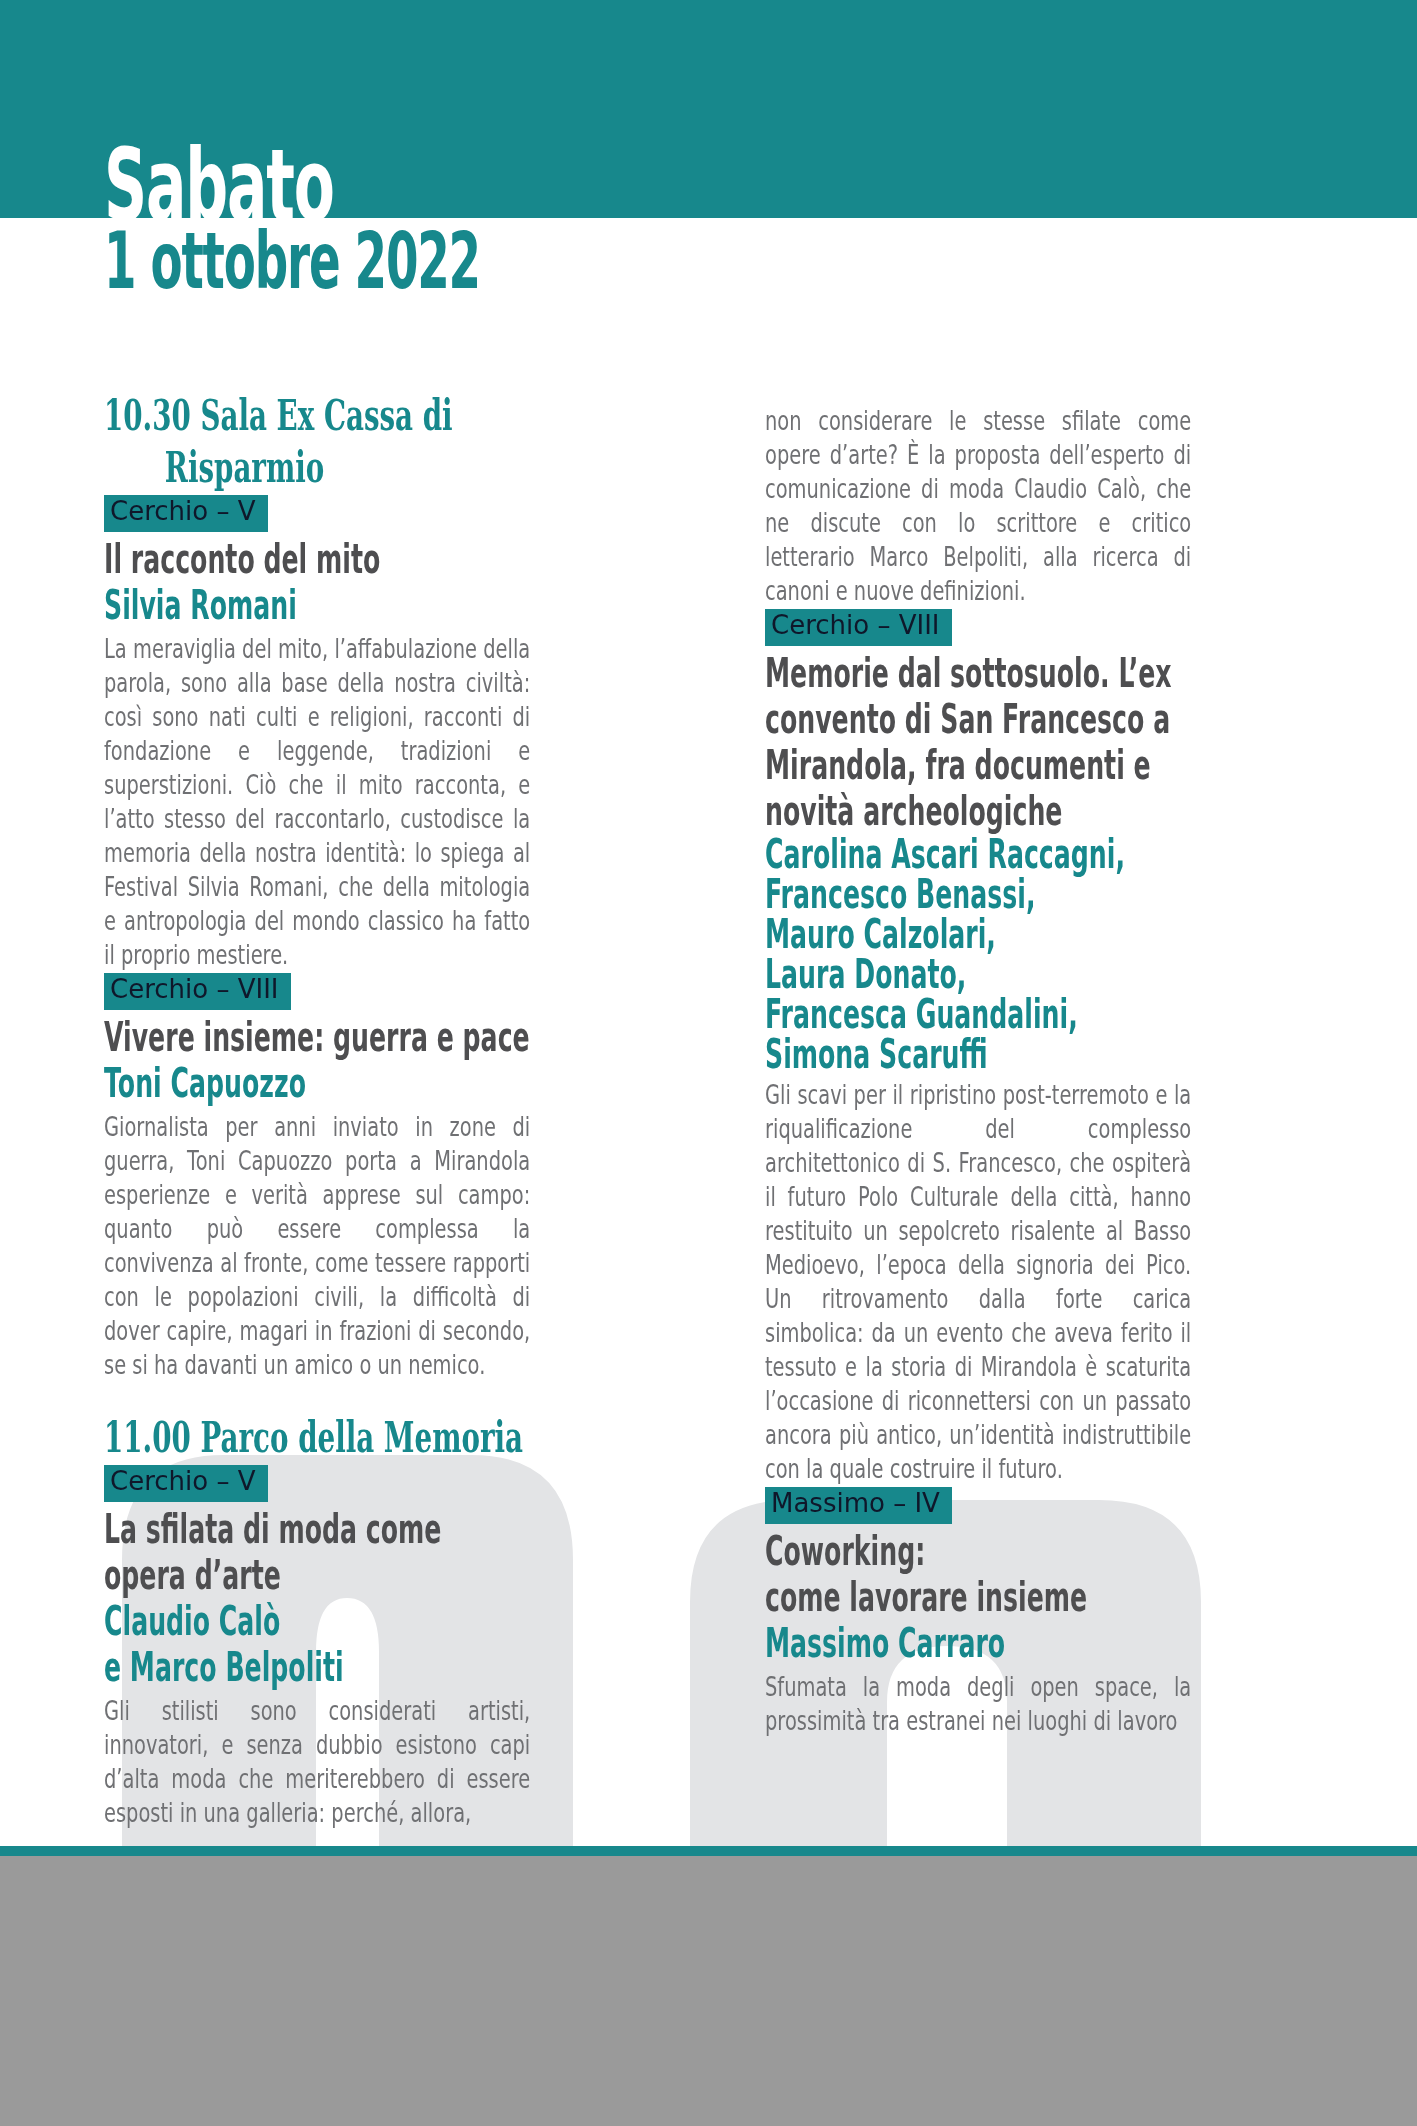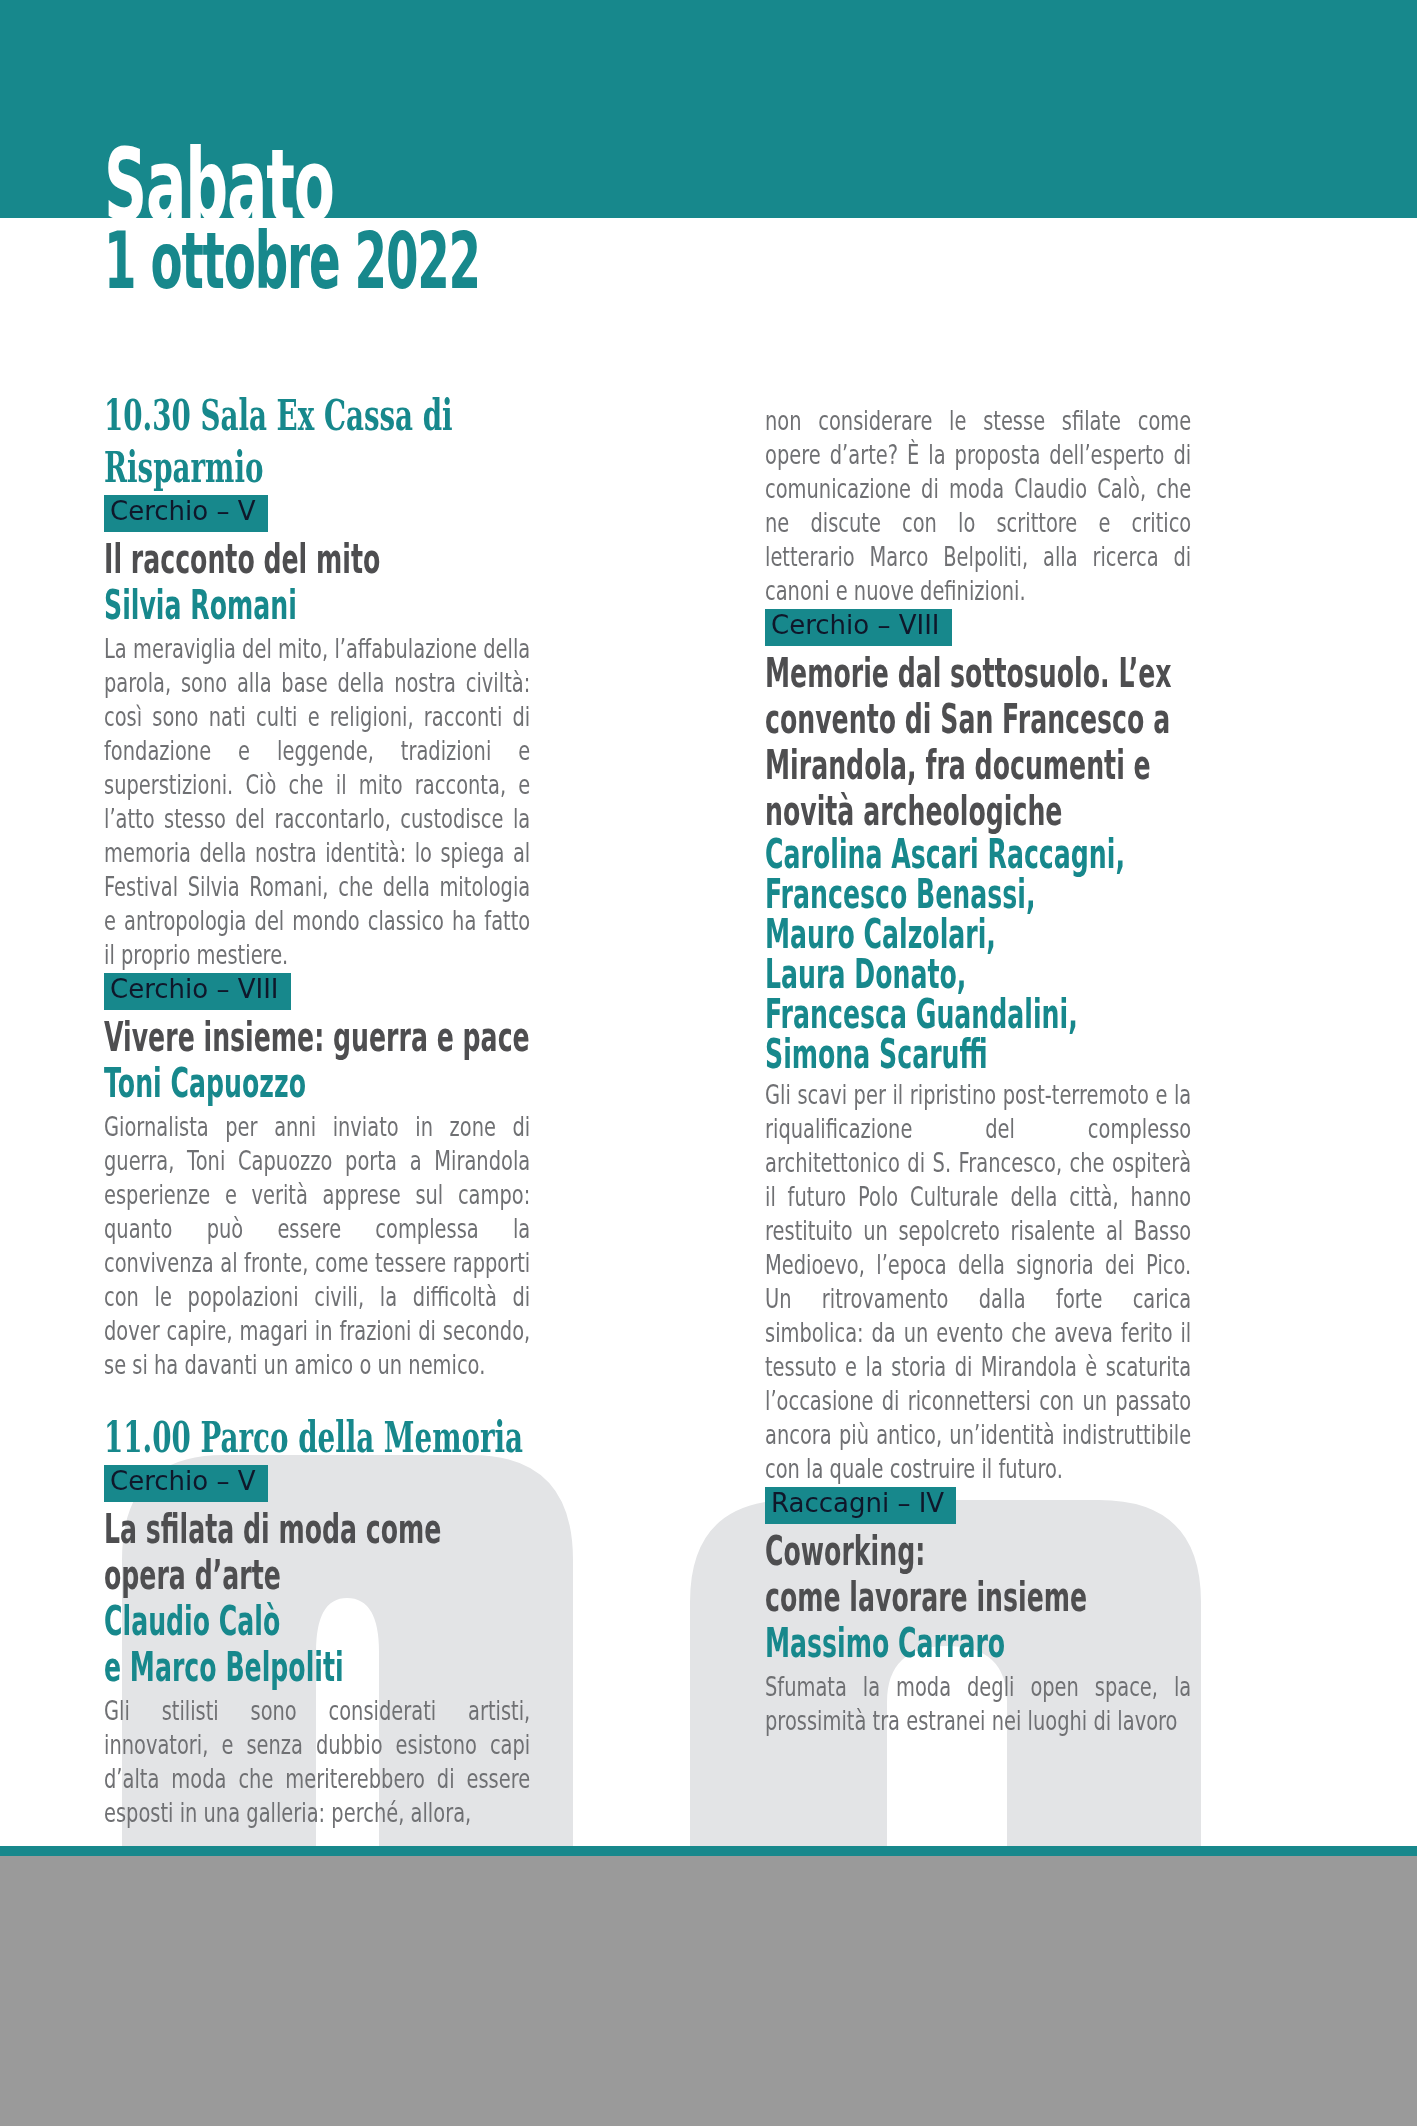--- a/index.html
+++ b/index.html
@@ -13,21 +13,21 @@
          font-size:100px;line-height:100px;white-space:nowrap;
          transform:scaleX(0.60);transform-origin:0 0;letter-spacing:-2px;}
   .date2{position:absolute;left:104px;top:222px;z-index:2;color:#17888c;font-weight:bold;
          font-size:78px;line-height:78px;white-space:nowrap;
          transform:scaleX(0.60);transform-origin:0 0;letter-spacing:-2px;}
 
   .col{position:absolute;top:390px;width:426px;z-index:2;}
   .col-left{left:104px;}
   .col-right{left:765px;}
 
-  .evt-head{margin:0;}
+  .evt-head{margin:0;text-align:center;}
   .mt1{margin-top:34px;}
   .mt2{margin-top:30px;}
   .mt3{margin-top:52px;}
   .slab-line{font-family:"DejaVu Serif",serif;font-weight:bold;color:#17888c;
              font-size:42px;line-height:52px;white-space:nowrap;
              transform:scaleX(0.66);transform-origin:0 0;}
   .badge-wrap{height:37px;margin:1px 0 4px 0;}
   .badge{display:inline-block;background:#17888c;color:#0f172a;font-size:26px;
          line-height:26px;padding:3px 12px 8px 6px;white-space:nowrap;}
   .title-line{font-size:40px;font-weight:bold;color:#4e4e50;line-height:46px;
@@ -110,21 +110,21 @@
       <div class="name-line name-tight">Francesco Benassi,</div>
       <div class="name-line name-tight">Mauro Calzolari,</div>
       <div class="name-line name-tight">Laura Donato,</div>
       <div class="name-line name-tight">Francesca Guandalini,</div>
       <div class="name-line name-tight">Simona Scaruffi</div>
       <div class="body">Gli scavi per il ripristino post-terremoto e la riqualificazione del complesso architettonico di S. Francesco, che ospiterà il futuro Polo Culturale della città, hanno restituito un sepolcreto risalente al Basso Medioevo, l’epoca della signoria dei Pico. Un ritrovamento dalla forte carica simbolica: da un evento che aveva ferito il tessuto e la storia di Mirandola è scaturita l’occasione di riconnettersi con un passato ancora più antico, un’identità indistruttibile con la quale costruire il futuro.</div>
     </div>
 
     <div class="event">
       <div class="badge-wrap">
-        <span class="badge">Raccagni – IV</span>
+        <span class="badge">Massimo – IV</span>
       </div>
       <div class="title-line">Coworking:</div>
       <div class="title-line">come lavorare insieme</div>
       <div class="name-line">Massimo Carraro</div>
       <div class="body">Sfumata la moda degli open space, la prossimità tra estranei nei luoghi di lavoro</div>
     </div>
 
   </div>
 
   <div class="pagenum">9</div>

